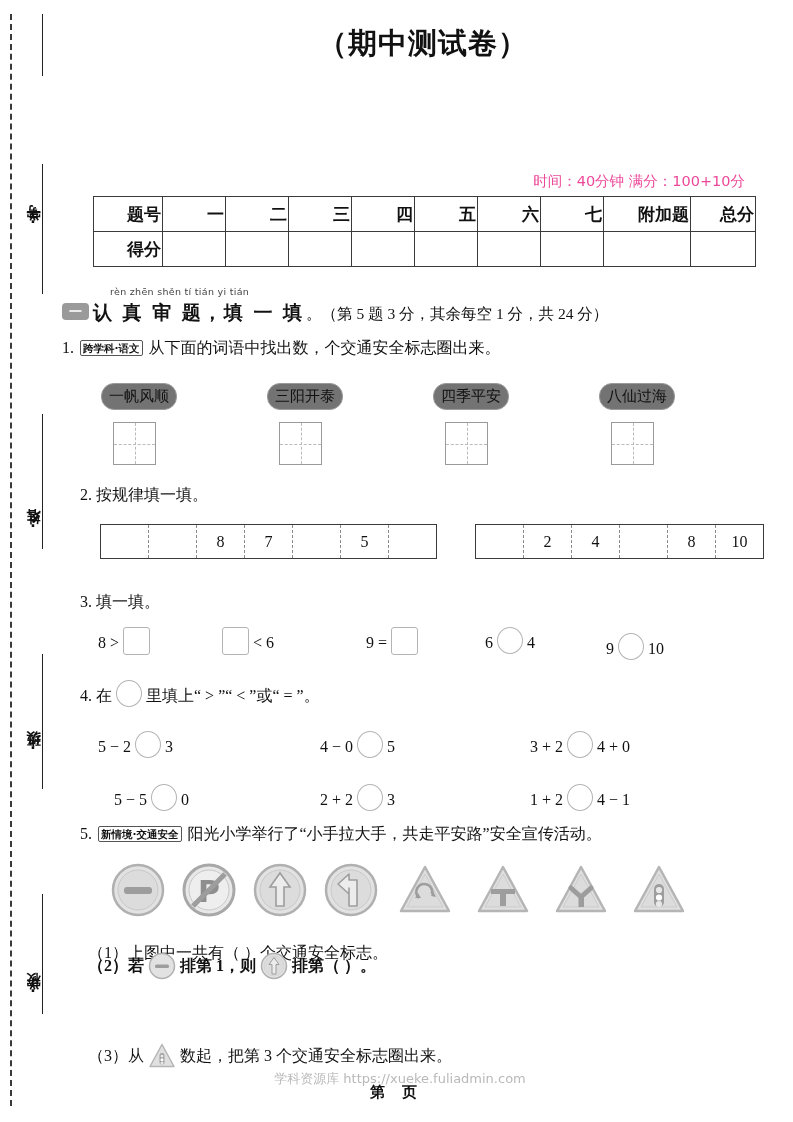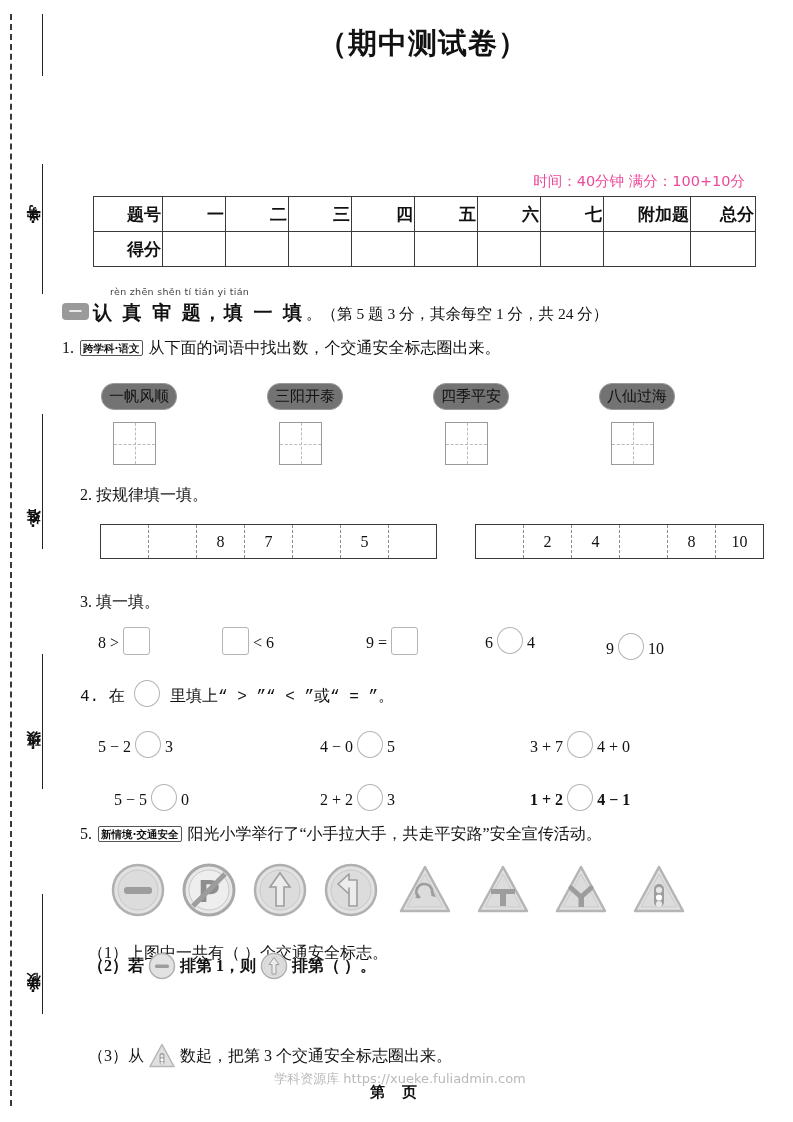--- a/index.html
+++ b/index.html
@@ -266,54 +266,54 @@
     <span>6</span>
     <span class="acirc"></span>
     <span>4</span>
   </div>
   <div class="qtext" style="left:598px;top:633px;margin-left:8px;">
     <span>9</span>
     <span class="acirc"></span>
     <span>10</span>
   </div>
 
-  <div class="qtext" style="left:80px;top:680px;font-family:Liberation Mono, monospace;">
+  <div class="qtext" style="left:80px;top:680px;">
     <span>4.</span>
     <span>在</span>
     <span class="acirc"></span>
     <span>里填上“ &gt; ”“ &lt; ”或“ = ”。</span>
   </div>
 
   <div class="qtext" style="left:98px;top:731px;">
     <span>5 − 2</span>
     <span class="acirc"></span>
     <span>3</span>
   </div>
   <div class="qtext" style="left:320px;top:731px;">
     <span>4 − 0</span>
     <span class="acirc"></span>
     <span>5</span>
   </div>
   <div class="qtext" style="left:530px;top:731px;">
-    <span>3 + 7</span>
+    <span>3 + 2</span>
     <span class="acirc"></span>
     <span>4 + 0</span>
   </div>
 
   <div class="qtext" style="left:114px;top:784px;">
     <span>5 − 5</span>
     <span class="acirc"></span>
     <span>0</span>
   </div>
   <div class="qtext" style="left:320px;top:784px;">
     <span>2 + 2</span>
     <span class="acirc"></span>
     <span>3</span>
   </div>
-  <div class="qtext" style="left:530px;top:784px;font-weight:bold;">
+  <div class="qtext" style="left:530px;top:784px;">
     <span>1 + 2</span>
     <span class="acirc"></span>
     <span>4 − 1</span>
   </div>
 
   <div class="qtext" style="left:80px;top:822px;">
     <span>5.</span>
     <span class="tag">新情境·交通安全</span>
     <span>阳光小学举行了“小手拉大手，共走平安路”安全宣传活动。</span>
   </div>

